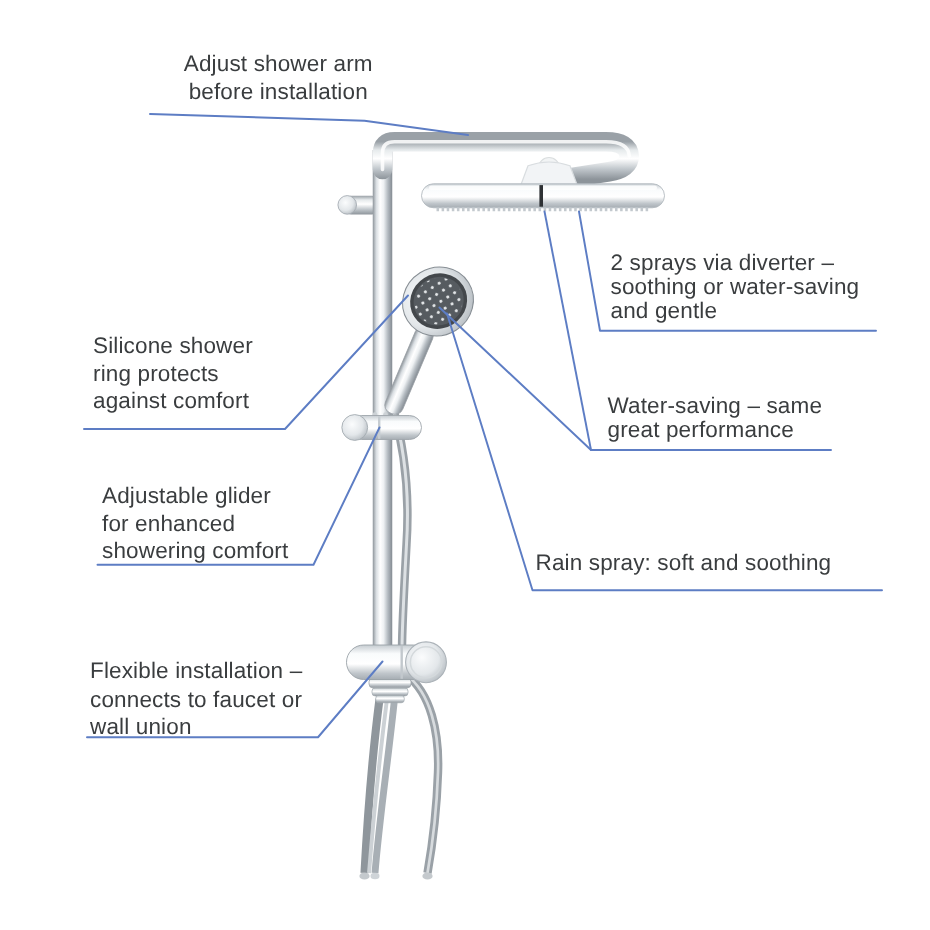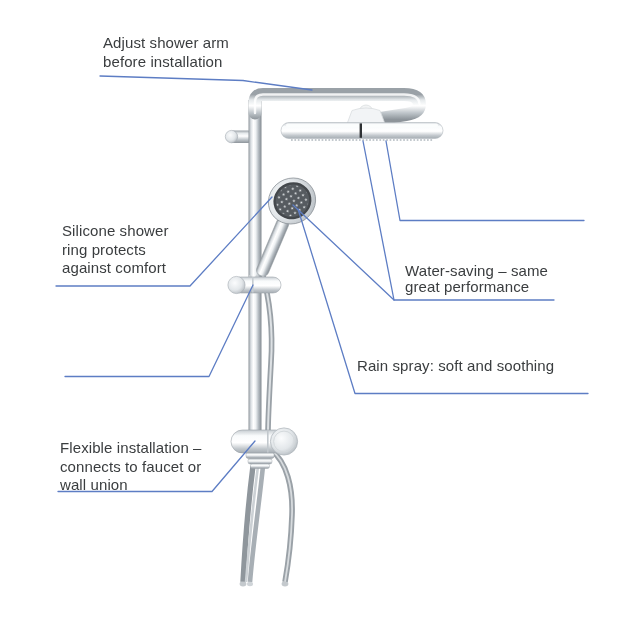--- a/index.html
+++ b/index.html
@@ -125,30 +125,36 @@
       <polyline points="386,141 400,220.5 584,220.5"></polyline>
       <polyline points="272,197 190,286 56,286"></polyline>
       <polyline points="363,141 394,300"></polyline>
       <polyline points="293,205 394,300 554,300"></polyline>
       <polyline points="253,285 209,376.5 65,376.5"></polyline>
       <polyline points="298,209 355,393.5 588,393.5"></polyline>
       <polyline points="255,441 212,491.5 58,491.5"></polyline>
     </g>
   </svg>
 
-  <div class="label" style="left:103px;top:34px;width:165px;">Adjust shower arm
+  <div class="label" style="left:103px;top:34px;width:165px;text-align:center;">Adjust shower arm
 before installation</div>
 
+  <div class="label right" style="left:407px;top:168px;width:190px;">2 sprays via diverter –
+soothing or water-saving
+and gentle</div>
 
   <div class="label" style="left:62px;top:222px;width:160px;">Silicone shower
 ring protects
 against comfort</div>
 
   <div class="label right" style="left:405px;top:263px;width:185px;">Water-saving – same
 great performance</div>
 
+  <div class="label" style="left:68px;top:322px;width:175px;">Adjustable glider
+for enhanced
+showering comfort</div>
 
-  <div class="label right" style="left:357px;top:358px;width:240px;">Rain spray: soft and soothing</div>
+  <div class="label right" style="left:357px;top:368px;width:240px;">Rain spray: soft and soothing</div>
 
   <div class="label" style="left:60px;top:439px;width:205px;">Flexible installation –
 connects to faucet or
 wall union</div>
 </div>
 
 </body></html>

